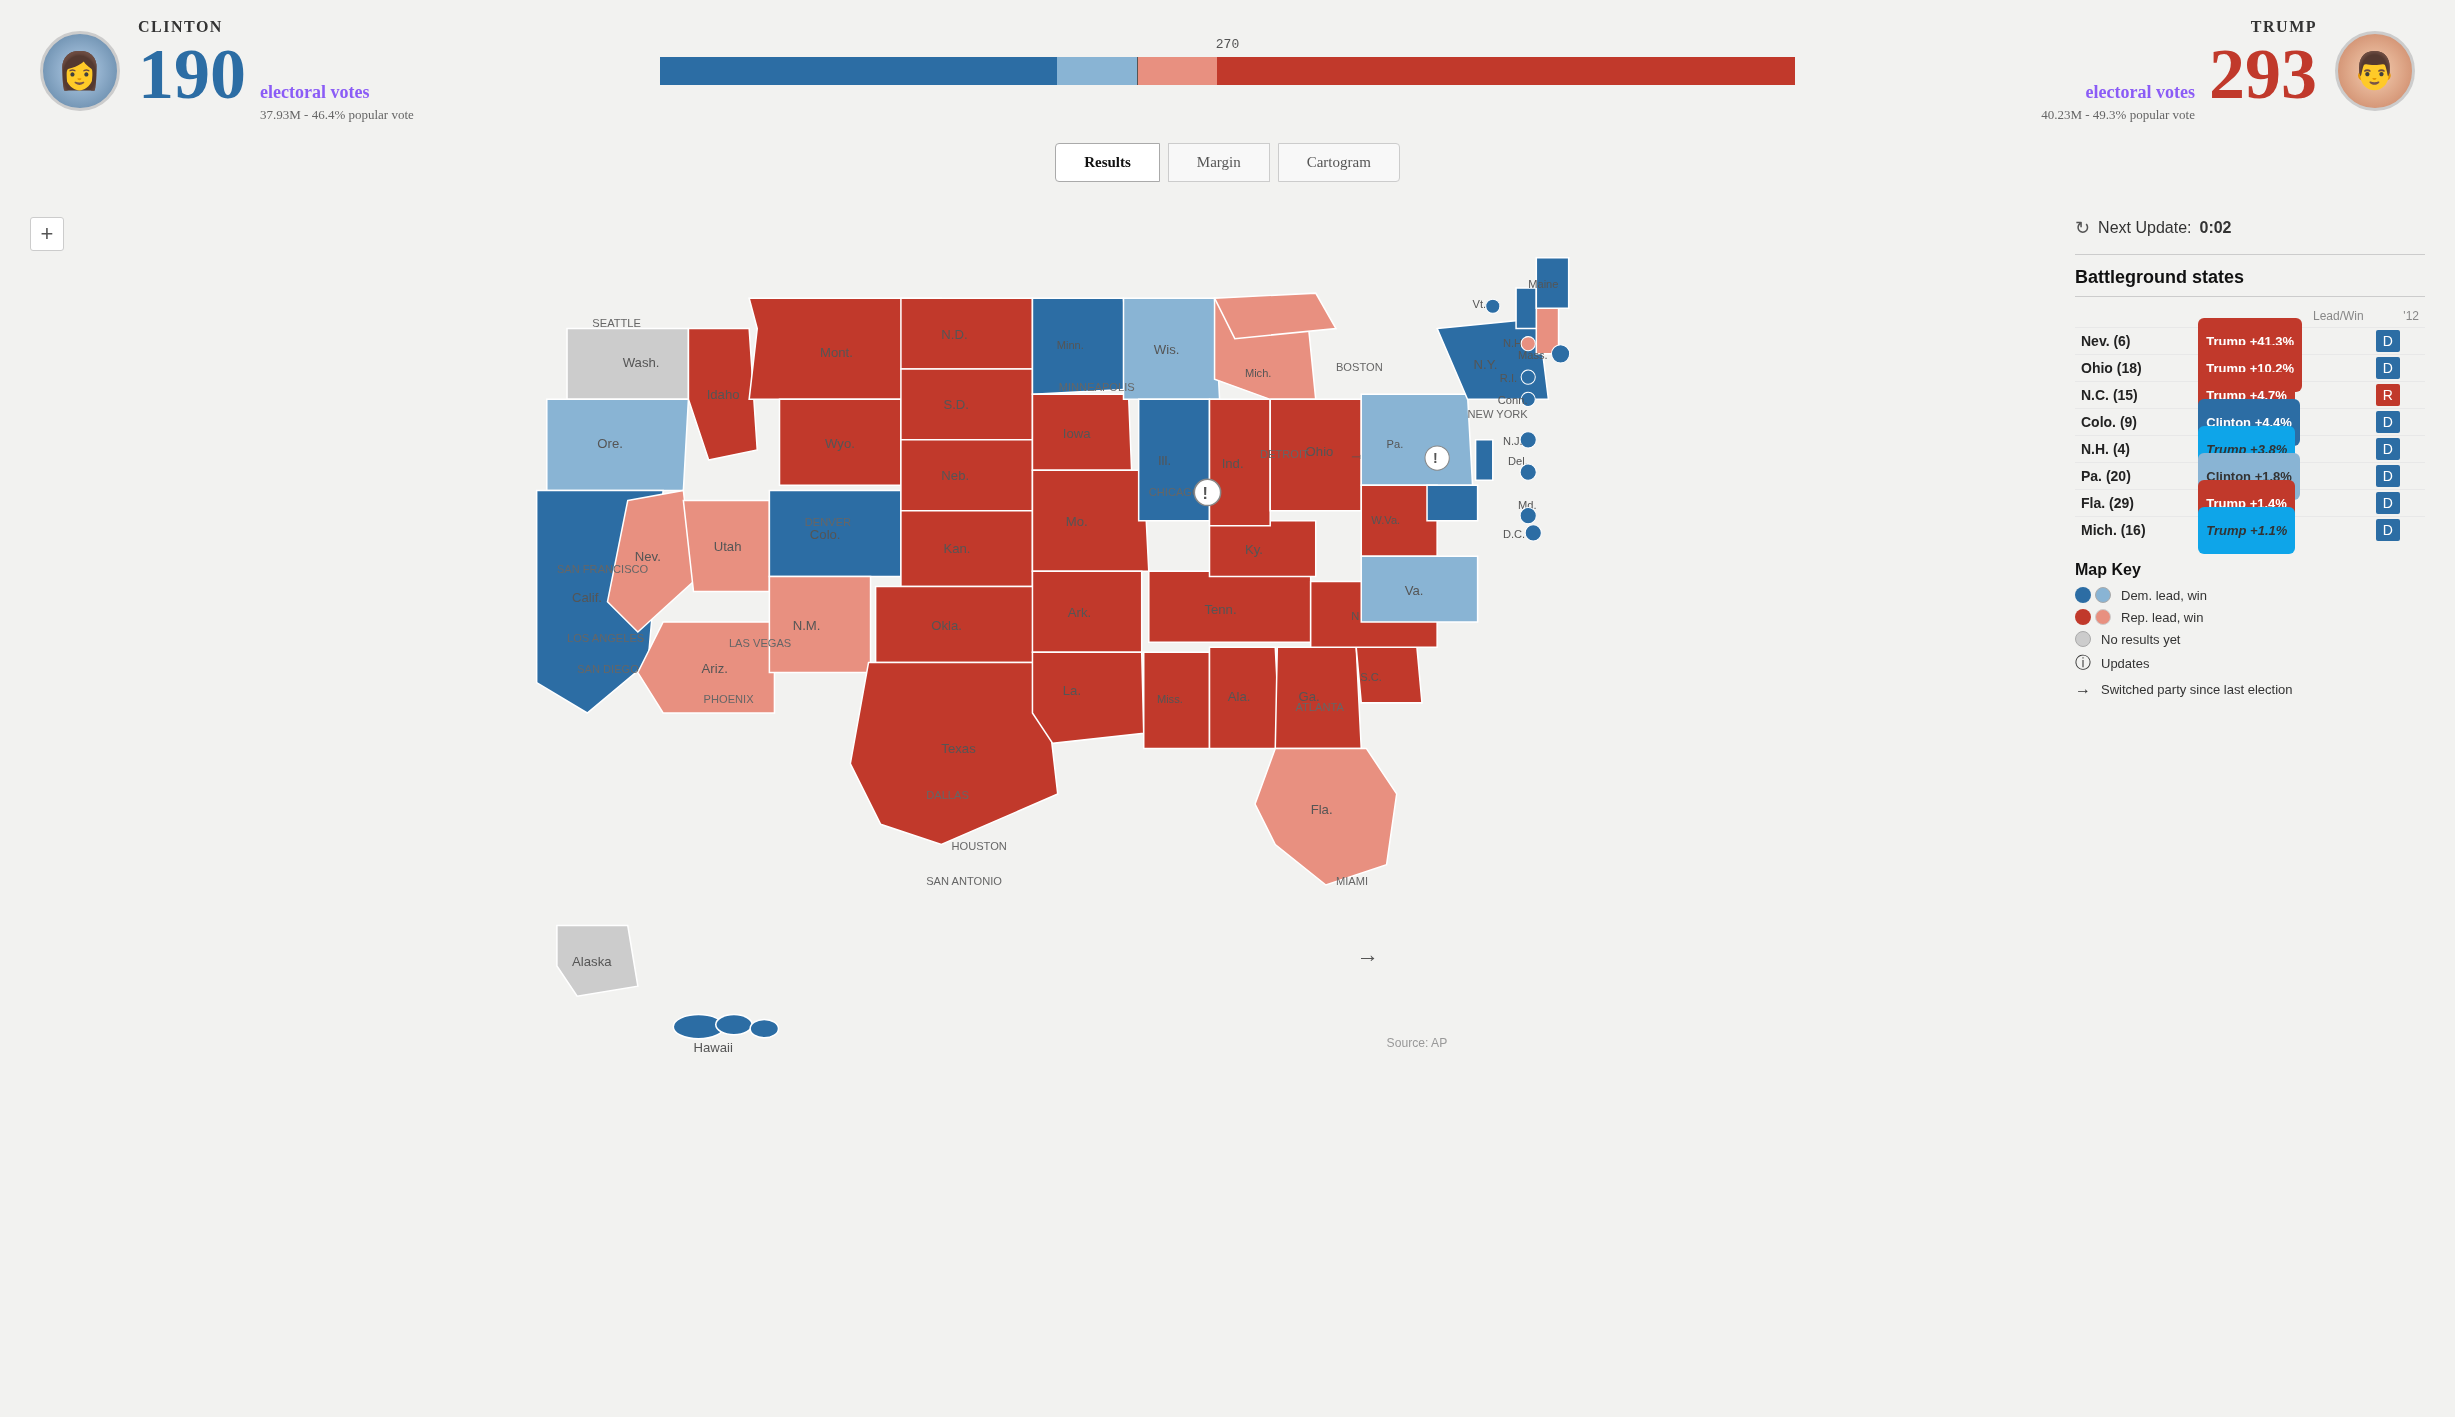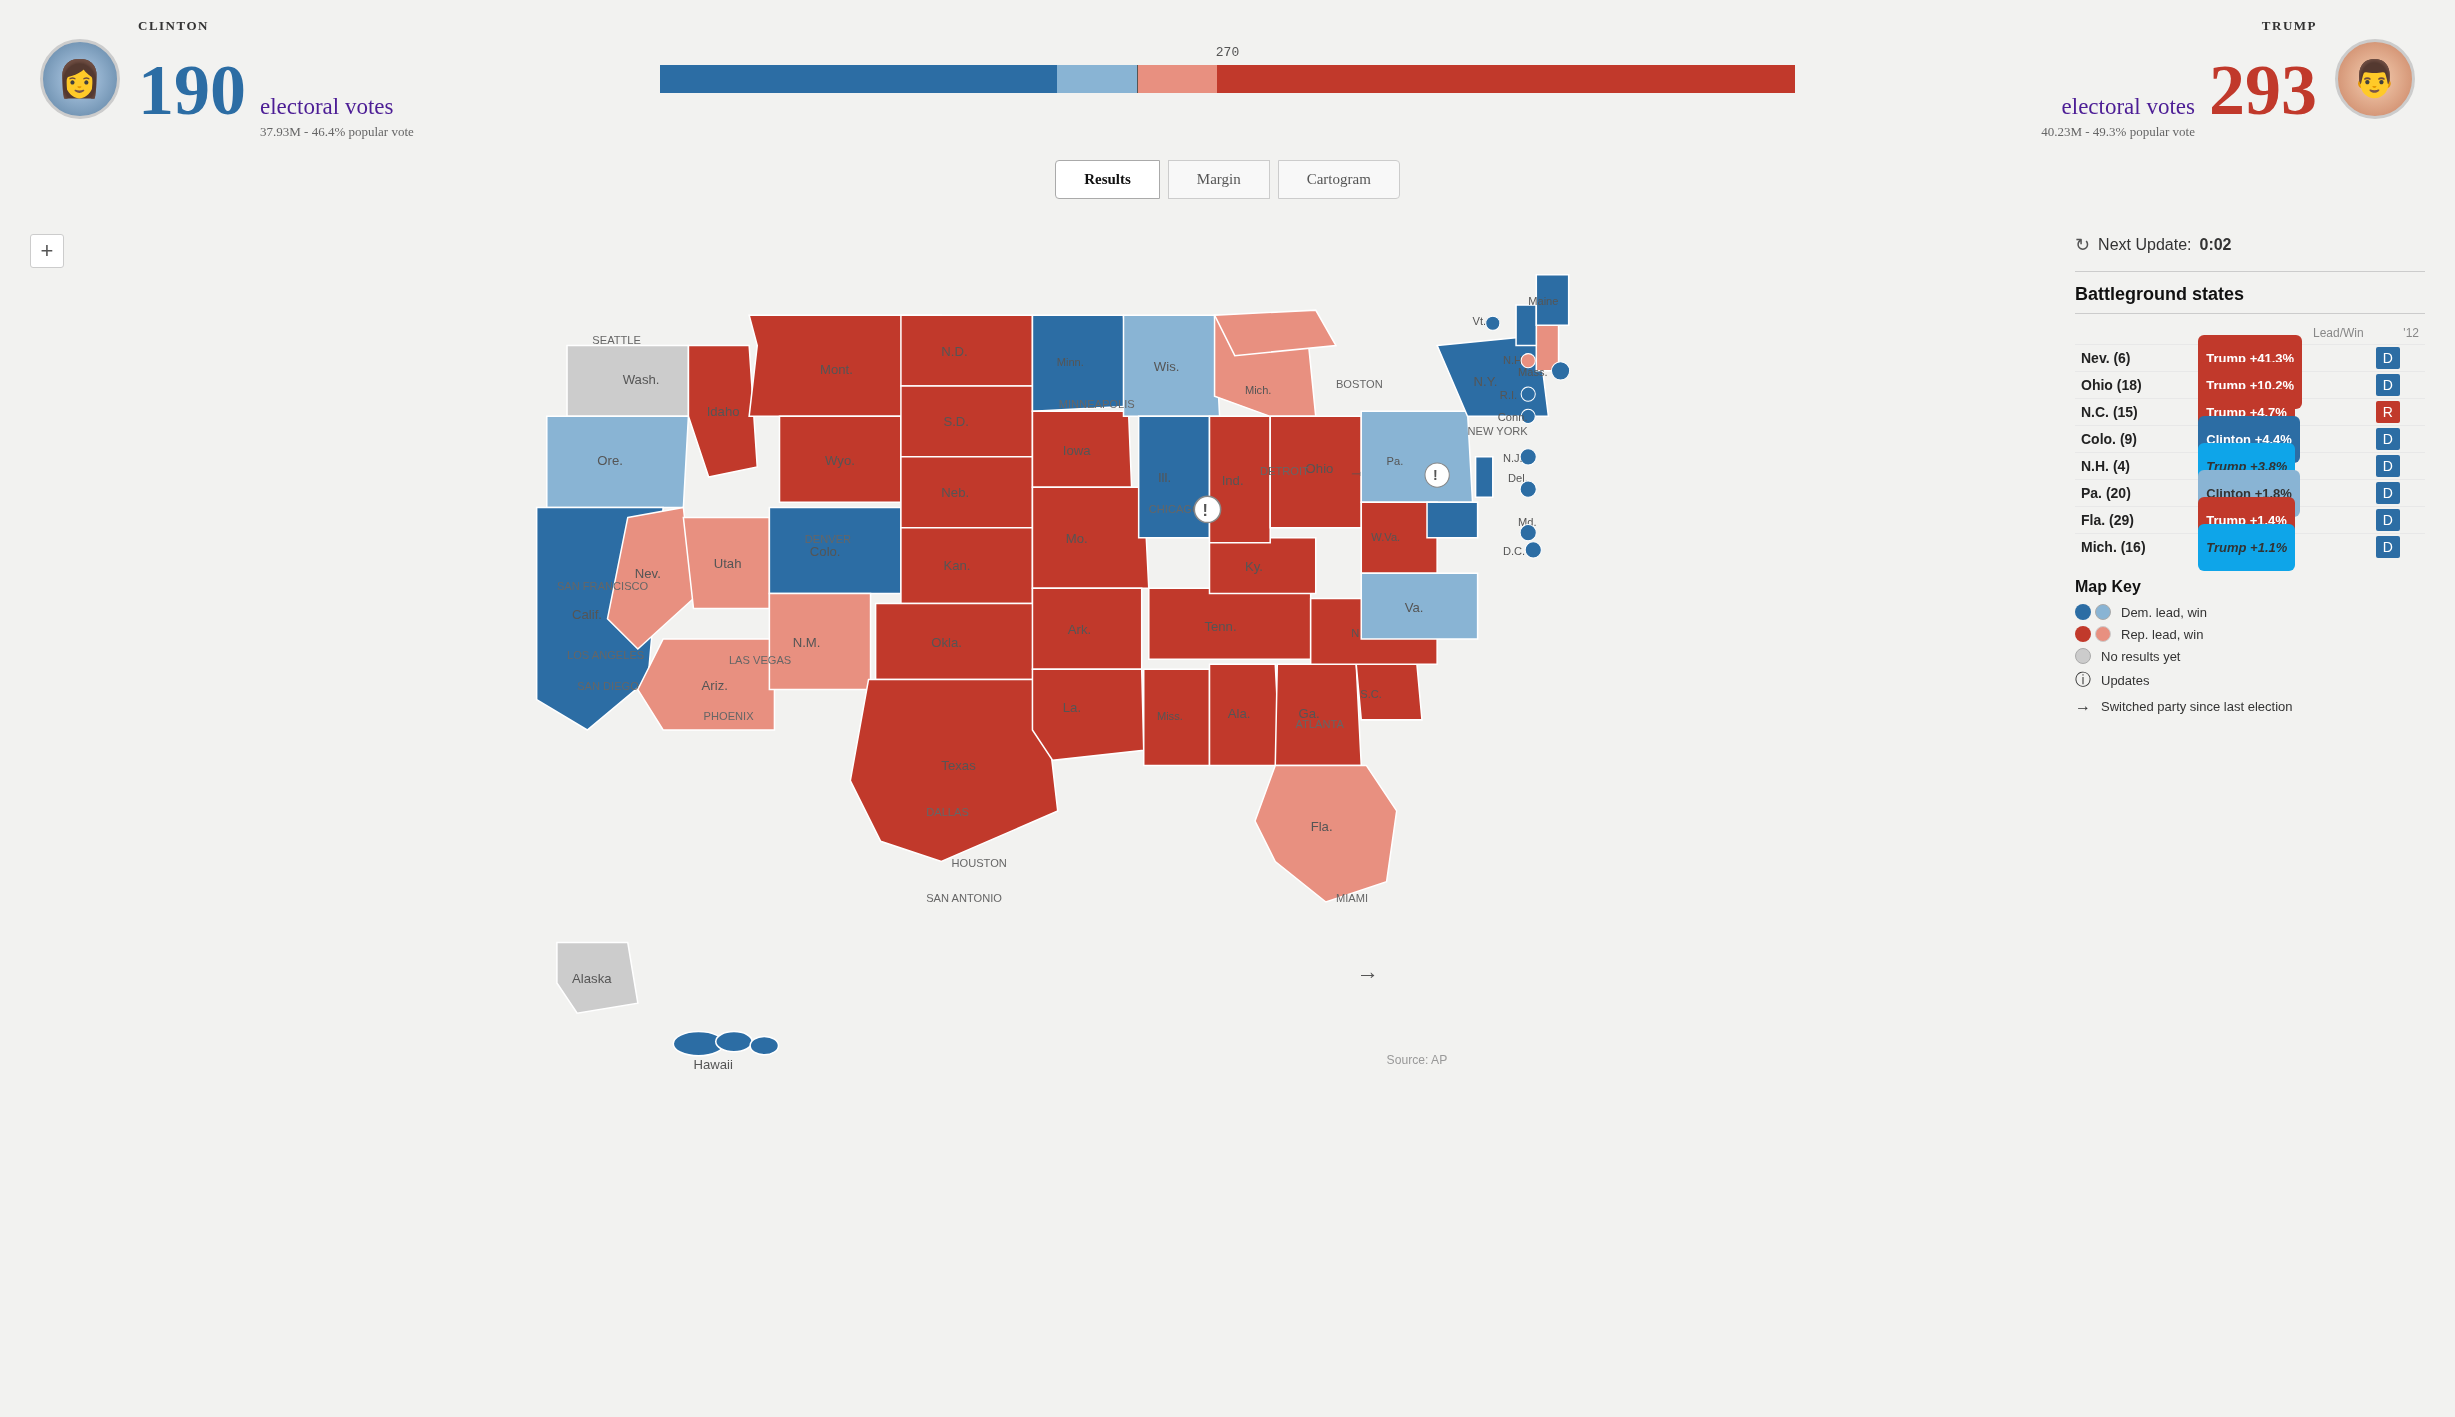--- a/index.html
+++ b/index.html
@@ -48,44 +48,44 @@
     }
     .avatar-face {
       width: 100%;
       height: 100%;
       display: flex;
       align-items: center;
       justify-content: center;
       font-size: 36px;
     }
     .candidate-name {
-      font-size: 13px;
+      font-size: 16px;
       font-weight: bold;
       letter-spacing: 1.5px;
       color: #333;
       text-transform: uppercase;
-      margin-bottom: 20px;
+      margin-bottom: 2px;
     }
     .electoral-votes {
       font-size: 72px;
       font-weight: bold;
       color: #c1392b;
       line-height: 1;
     }
     .electoral-votes.blue { color: #2c6da4; }
     .electoral-votes.red { color: #c1392b; }
     .vote-info {
       display: flex;
       flex-direction: column;
       gap: 4px;
     }
     .vote-label {
-      font-size: 23px;
-      font-weight: normal;
-      color: #4c1d95;
+      font-size: 18px;
+      font-weight: bold;
+      color: #8b5cf6;
     }
     .vote-popular {
       font-size: 13px;
       color: #666;
       text-align: center;
     }
     .header-center {
       flex: 1;
       display: flex;
       flex-direction: column;

